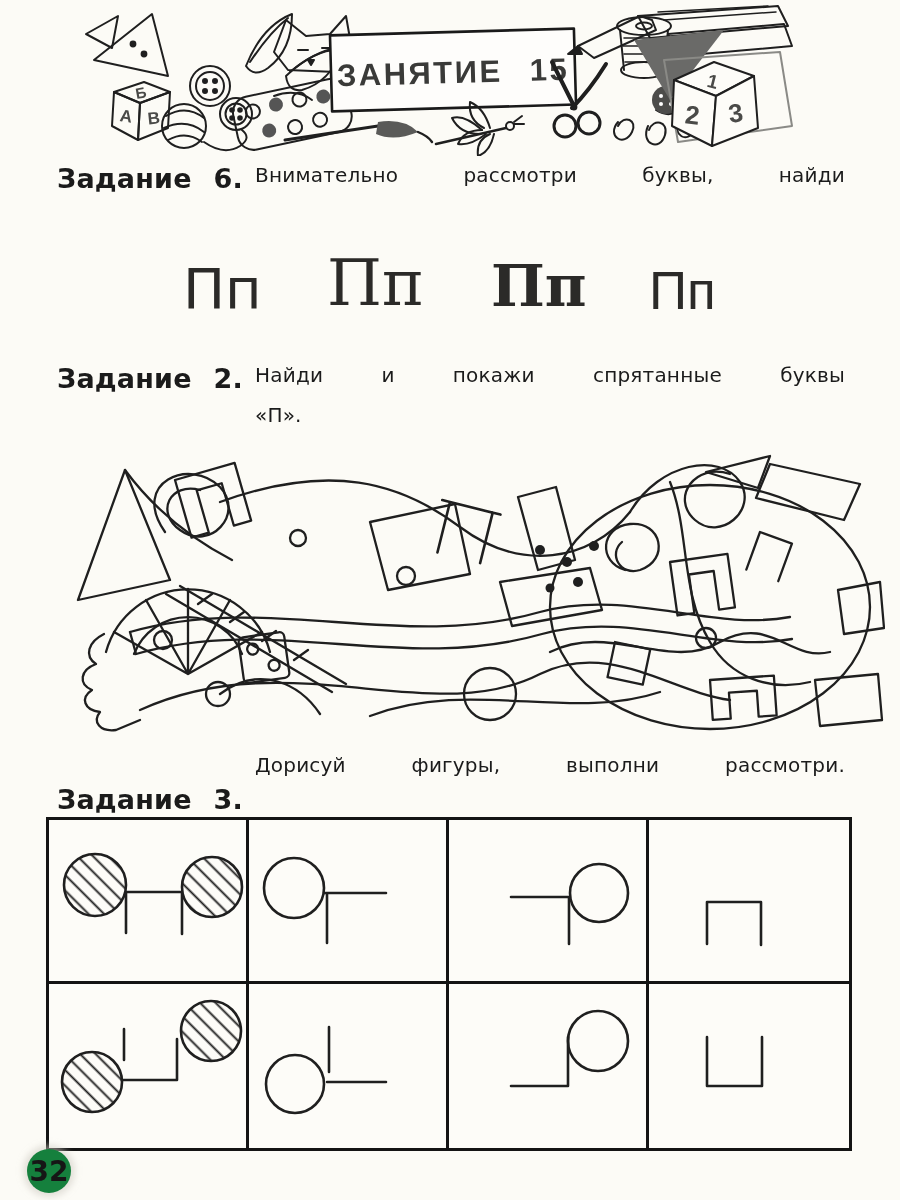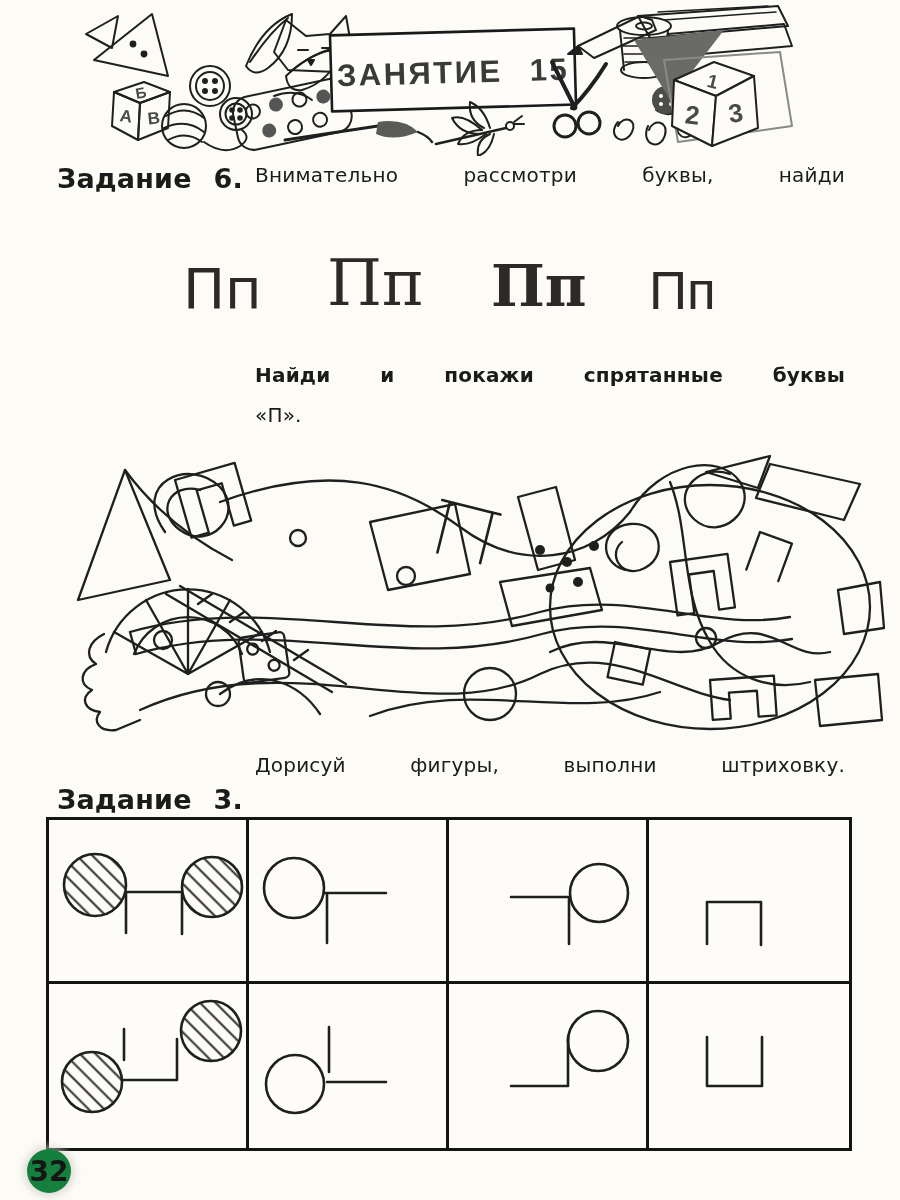--- a/index.html
+++ b/index.html
@@ -201,21 +201,22 @@
   </svg>
 
   <div class="task-label" style="top:163px;">Задание 6.</div>
   <div class="task-line just" style="top:163px;">Внимательно рассмотри буквы, найди</div>
 
   <div class="pair pair-sans">Пп</div>
   <div class="pair pair-serif">Пп</div>
   <div class="pair pair-serif-bold">Пп</div>
   <div class="pair pair-sans-light">Пп</div>
 
-  <div class="task-line just" style="top:363px;font-weight:bold;">Найди и покажи спрятанные буквы</div>
+  <div class="task-label" style="top:363px;">Задание 2.</div>
+  <div class="task-line just" style="top:363px;">Найди и покажи спрятанные буквы</div>
   <div class="task-line" style="top:403px;">«П».</div>
 
   <svg class="puzzle" width="815" height="296" viewBox="0 0 815 296">
     <g class="line-art" stroke-width="2.3">
       <path d="M55,28 L8,158 L100,138 Z"></path>
       <path d="M55,28 C80,62 112,92 162,118"></path>
       <path d="M95,90 C60,40 120,15 150,45 C175,72 140,110 110,88 C85,70 100,40 130,48"></path>
       <g transform="translate(105,38) rotate(-16)">
         <path d="M0,0 H62 V60 H44 V16 H18 V60 H0 Z"></path>
       </g>
@@ -280,21 +281,21 @@
       <path d="M480,210 C540,180 600,230 650,200 C700,172 720,220 760,210"></path>
       <path d="M600,40 C620,90 610,150 640,200 C660,235 700,250 740,240"></path>
       <path d="M430,140 L520,126 L532,168 L442,184 Z"></path>
       <g transform="translate(545,200) rotate(12)">
           <rect width="36" height="36"></rect>
         </g>
     </g>
   </svg>
 
   <div class="task-label" style="top:784px;">Задание 3.</div>
-  <div class="task-line just" style="top:753px;">Дорисуй фигуры, выполни штриховку.</div>
+  <div class="task-line just" style="top:753px;">Дорисуй фигуры, выполни рассмотри.</div>
 
   <div class="figure-grid">
 
     <div class="cell">
       <svg width="200" height="164" viewBox="0 0 200 164">
         <defs>
           <pattern id="hatchA" patternUnits="userSpaceOnUse" width="11" height="11" patternTransform="rotate(-45)">
             <line x1="5.5" y1="0" x2="5.5" y2="11" stroke="#1f1f1f" stroke-width="1.9"></line>
           </pattern>
         </defs>

